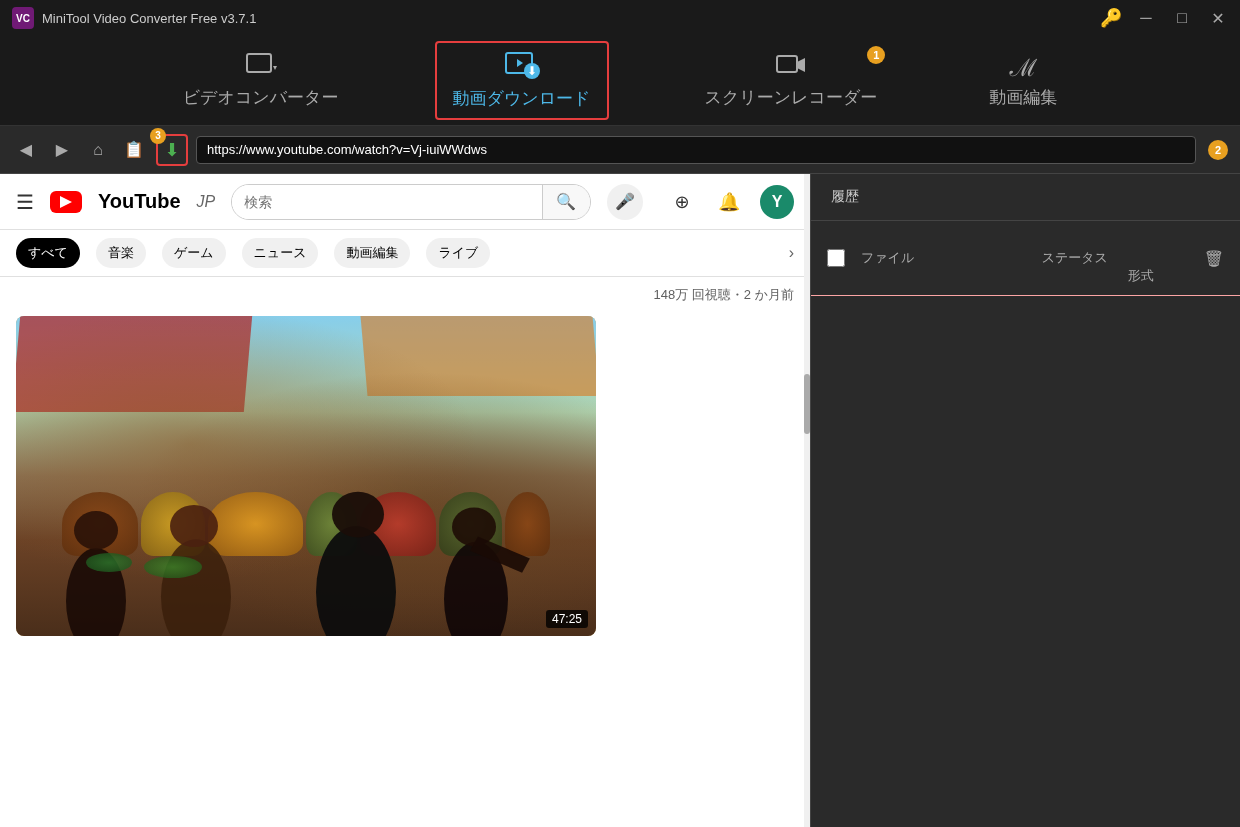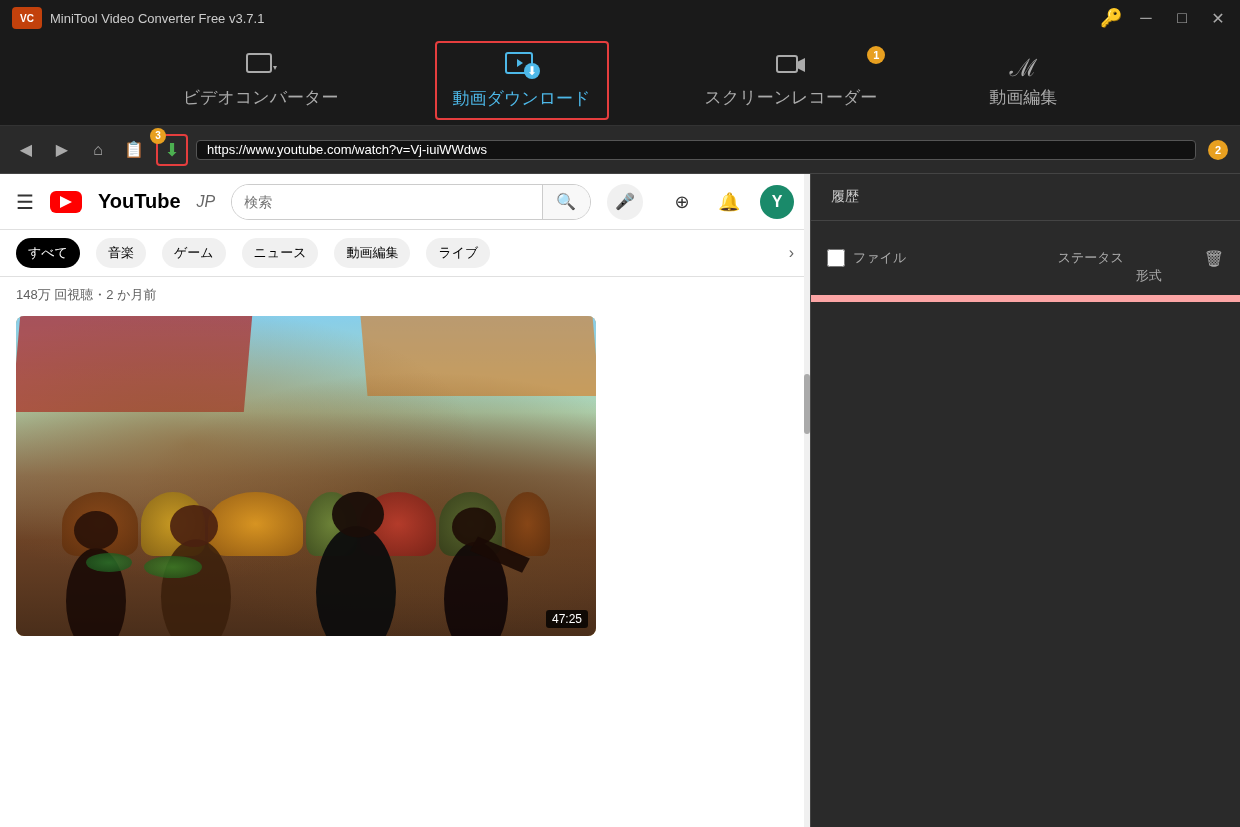--- a/index.html
+++ b/index.html
@@ -20,23 +20,23 @@
       align-items: center;
       padding: 0 12px;
       justify-content: space-between;
     }
     .title-bar-left {
       display: flex;
       align-items: center;
       gap: 8px;
     }
     .app-logo {
-      width: 30px;
+      width: 22px;
       height: 22px;
-      background: #c2410c;
+      background: #701a75;
       border-radius: 4px;
       display: flex;
       align-items: center;
       justify-content: center;
       font-size: 10px;
       font-weight: bold;
       color: white;
     }
     .title-text {
       font-size: 13px;
@@ -146,21 +146,21 @@
       background: #e8a020;
       color: white;
       font-size: 10px;
       display: flex;
       align-items: center;
       justify-content: center;
       font-weight: bold;
     }
     .url-bar {
       flex: 1;
-      height: 20px;
+      height: 28px;
       background: #111;
       border: 1px solid #555;
       border-radius: 4px;
       color: #fff;
       font-size: 13px;
       padding: 0 10px;
       outline: none;
     }
     .url-badge {
       width: 20px;
@@ -346,20 +346,21 @@
       margin-left: auto;
       font-size: 16px;
       color: #666;
       cursor: pointer;
     }
 
     
     .yt-video-info {
       background: #fff;
       padding: 8px 16px 4px 16px;
+      text-align: right;
     }
     .yt-meta {
       font-size: 13px;
       color: #606060;
     }
 
     
     .yt-thumbnail-area {
       background: #fff;
       padding: 8px 16px;
@@ -496,22 +497,22 @@
     .history-header {
       padding: 14px 20px;
       font-size: 14px;
       color: #ccc;
       border-bottom: 1px solid #444;
     }
     .history-table-header {
       display: flex;
       align-items: center;
       padding: 10px 16px;
-      border-bottom: 7px solid #fca5a5;
-      gap: 8px;
+      border-bottom: 1px solid #fca5a5;
+      gap: 16px;
     }
     .history-checkbox {
       width: 18px;
       height: 18px;
       border: 2px solid #aaa;
       background: transparent;
       cursor: pointer;
     }
     .history-col {
       font-size: 13px;

